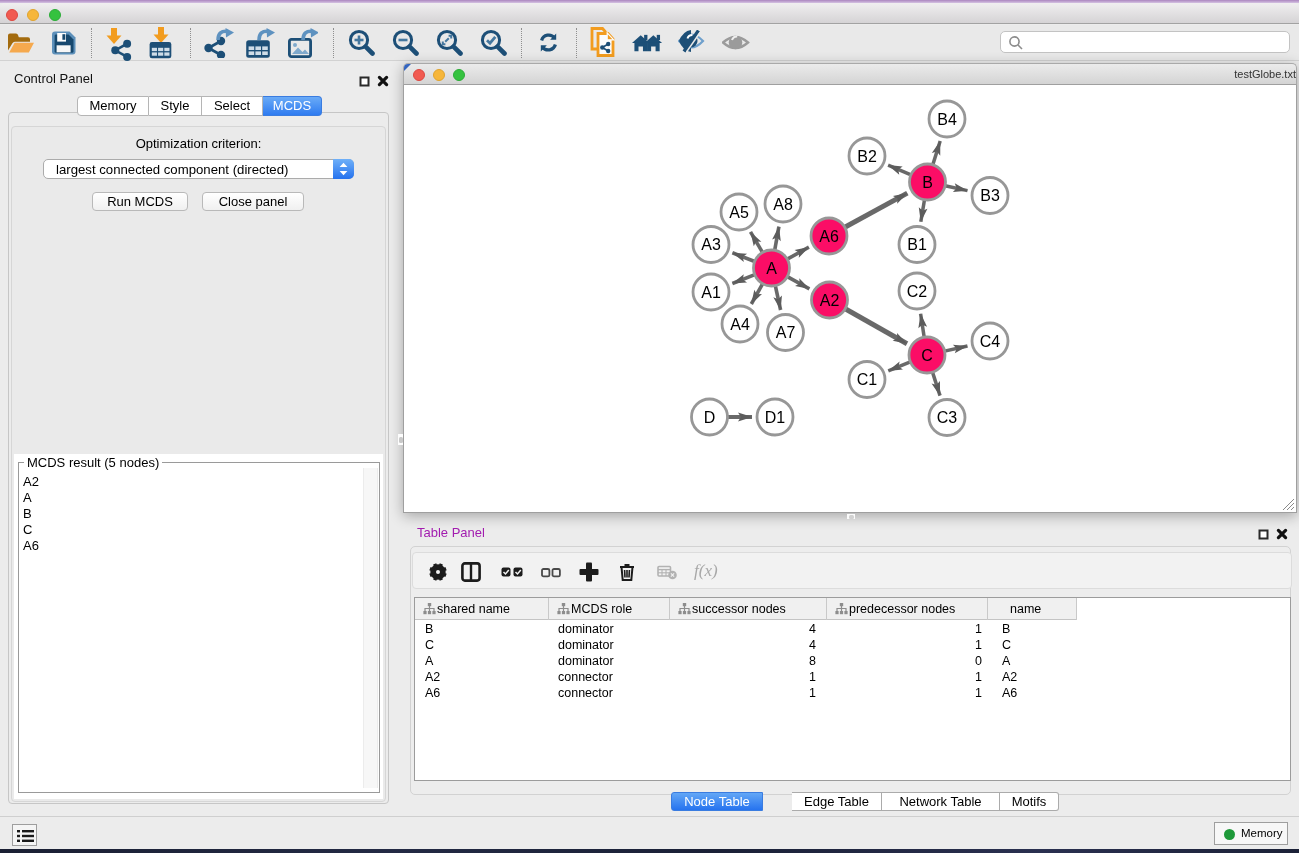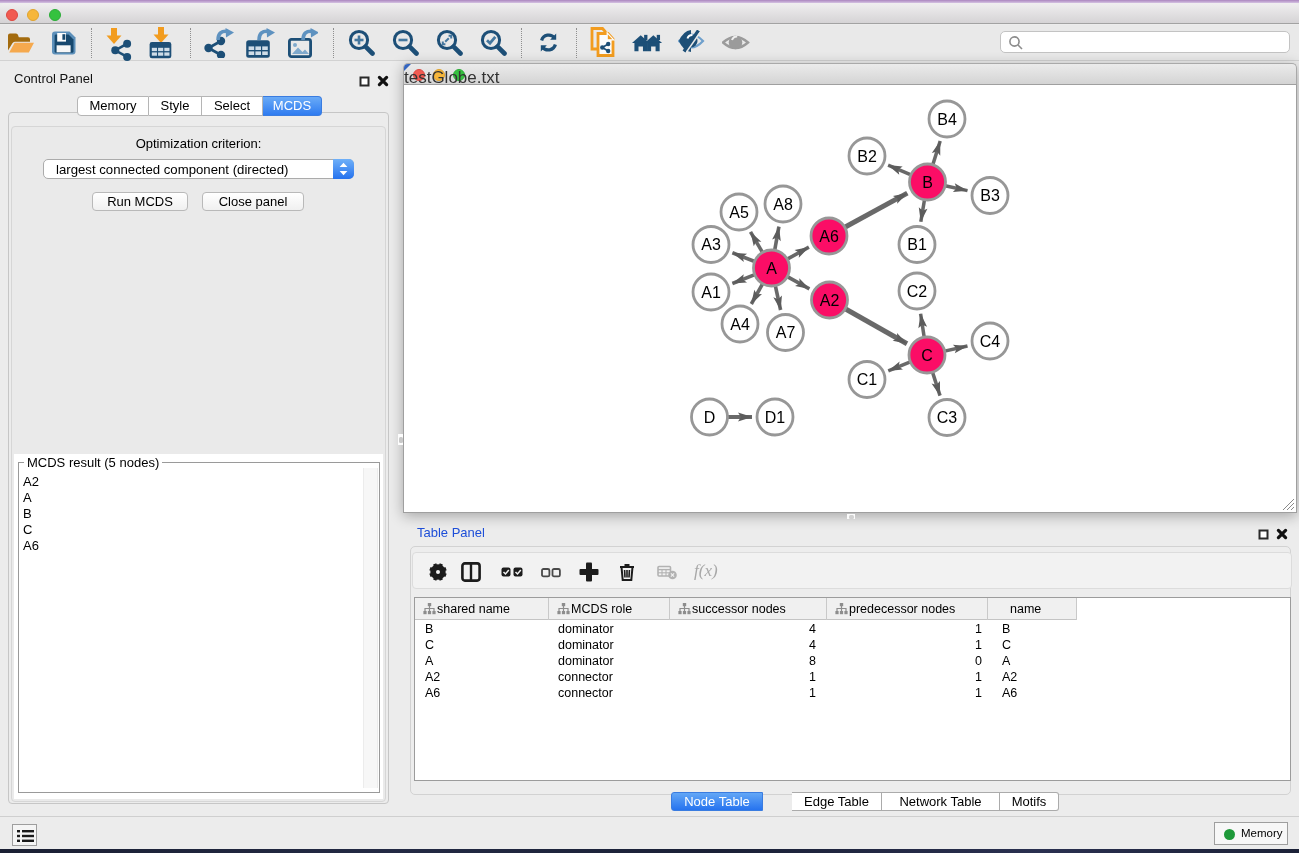--- a/index.html
+++ b/index.html
@@ -33,25 +33,25 @@
 .btn { position:absolute; height:19px; background:linear-gradient(#ffffff,#f0f0f0); border:1px solid #b9b9b9; border-radius:4px; font-size:13px; text-align:center; line-height:17px; color:#000; }
 #mcds-white { left:14px; top:454px; width:369px; height:345px; background:#fff; }
 #mcds-box { left:18px; top:462px; width:362px; height:331px; border:1px solid #9a9a9a; }
 #mcds-label { left:24px; top:455px; font-size:13px; color:#000; background:#fff; padding:0 3px; }
 #mcds-scroll { left:344px; top:5px; width:15px; height:320px; background:#f7f7f7; border-left:1px solid #ececec; border-right:1px solid #ececec; }
 .mcds-item { position:absolute; left:4px; font-size:13px; color:#000; }
 
 
 #netwin { left:403px; top:63px; width:894px; height:450px; box-shadow:0 3px 14px rgba(0,0,0,0.3); border-radius:5px 5px 0 0; }
 #nw-titlebar { position:absolute; left:0; top:0; width:894px; height:22px; overflow:hidden; background:linear-gradient(#ebebeb,#d4d4d4); border:1px solid #a9a9a9; border-bottom:1px solid #9f9f9f; border-radius:5px 5px 0 0; }
-#nw-title { position:absolute; left:0; right:0; top:4px; text-align:left; font-size:17px; color:#333; }
+#nw-title { position:absolute; left:0; right:0; top:4px; text-align:right; font-size:11px; color:#333; }
 #nw-content { position:absolute; left:0; top:22px; width:894px; height:428px; background:#fff; border:1px solid #9f9f9f; border-top:none; }
 
 
-#tp-title { left:417px; top:525px; font-size:13px; color:#1d4ed8; }
+#tp-title { left:417px; top:525px; font-size:13px; color:#a21caf; }
 #tp-toolbar { left:412px; top:552px; width:880px; height:37px; background:#f2f2f2; border:1px solid #dcdcdc; border-radius:4px; }
 #tp-table { left:414px; top:597px; width:877px; height:184px; background:#fff; border:1px solid #9c9c9c; }
 #tp-header { position:absolute; left:0px; top:0px; width:662px; height:22px; background:#f0f0f0; border-bottom:1px solid #c4c4c4; }
 .th { position:absolute; top:0; height:22px; border-right:1px solid #c9c9c9; }
 .th .t { position:absolute; top:4px; left:22px; width:calc(100% - 22px); text-align:left; font-size:12.5px; color:#000; }
 .trow { position:absolute; font-size:12.5px; color:#000; }
 .num { text-align:right; }
 #tp-tabs { left:671px; top:792px; display:flex; }
 .btab { font-size:13px; height:19px; line-height:17px; background:#fff; border:1px solid #ababab; border-left:none; text-align:center; color:#000; }
 .btab.first { border-left:1px solid #ababab; border-radius:3px 0 0 3px; }

